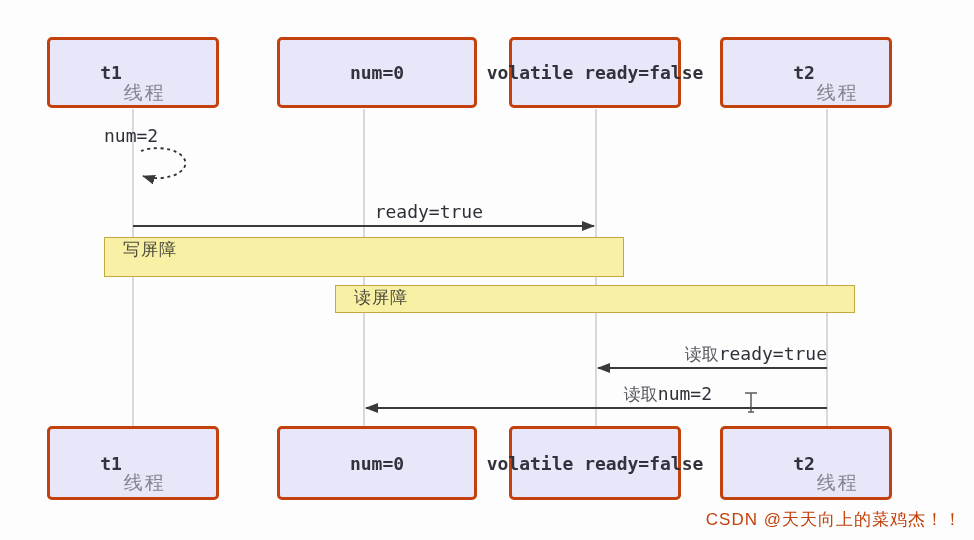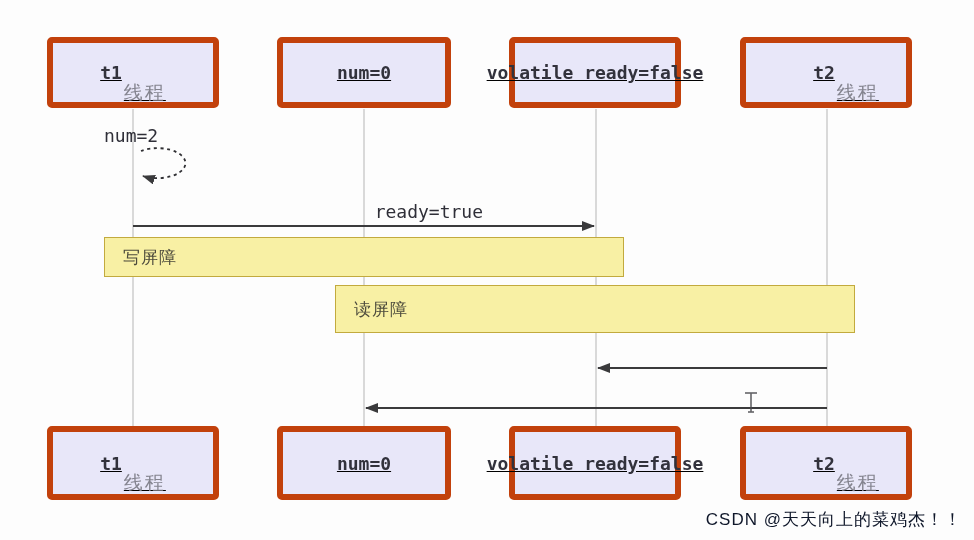--- a/index.html
+++ b/index.html
@@ -19,49 +19,48 @@
     position: absolute;
     left: 0;
     top: 0;
   }
   
   .actor {
     position: absolute;
     width: 172px;
     height: 71px;
     background: #e8e7f9;
-    border: 6px solid #c2410c;
+    border: 3px solid #c2410c;
     border-radius: 5px;
     display: flex;
     align-items: center;
     justify-content: center;
     gap: 2px;
     white-space: nowrap;
     box-sizing: border-box;
-    text-decoration: underline;
   }
   .actor .mono {
     font-family: "DejaVu Sans Mono", "Liberation Mono", monospace;
     font-size: 18px;
     font-weight: 600;
     color: #32323c;
   }
   .actor .cjk {
     font-size: 19px;
     color: #84848f;
     letter-spacing: 2px;
     margin-top: 40px;
   }
   .actor .cjk:empty { display: none; }
   .row-top    { top: 37px; }
   .row-bottom { top: 426px; height: 74px; }
   .col-t1   { left: 47px;  }
-  .col-num  { left: 277px; width: 174px; }
+  .col-num  { left: 277px; width: 200px; }
   .col-vol  { left: 509px; align-items: center; }
-  .col-t2   { left: 740px; padding-left: 40px; }
+  .col-t2   { left: 720px; padding-left: 40px; }
 
   
   .msg-label {
     position: absolute;
     width: 240px;
     text-align: right;
     white-space: nowrap;
     color: #2f2f38;
     font-size: 17px;
   }
@@ -80,39 +79,38 @@
   #label-read-ready{ left: 587px; top: 343px; }
   #label-read-num  { left: 472px; top: 383px; }
 
   
   .barrier {
     position: absolute;
     width: 520px;
     background: #f8f0a4;
     border: 1.5px solid #c2aa3e;
     display: flex;
-    align-items: center;
     box-sizing: border-box;
   }
   .barrier .barrier-label {
     padding-left: 18px;
     font-size: 17px;
     color: #4c4a3c;
     letter-spacing: 1px;
   }
   #barrier-write { left: 104px; top: 237px; height: 40px; }
-  #barrier-read  { left: 335px; top: 285px; height: 48px; }
+  #barrier-read  { left: 335px; top: 285px; height: 28px; }
 
   
   .watermark {
     position: absolute;
     right: 12px;
     top: 508px;
     font-size: 17px;
-    color: #0f172a;
+    color: #c2410c;
     white-space: nowrap;
     letter-spacing: 1px;
   }
 </style>
 </head>
 <body>
 
 <div class="stage">
 
   <svg class="layer" width="974" height="540" viewBox="0 0 974 540">
@@ -182,16 +180,22 @@
     <span class="mono">t2</span>
     <span class="cjk">线程</span>
   </div>
 
   <div class="msg-label" id="label-num2">
     <span class="mono">num=2</span>
   </div>
   <div class="msg-label" id="label-ready">
     <span class="mono">ready=true</span>
   </div>
+  <div class="msg-label" id="label-read-ready">
+    <span class="cjk">读取</span><span class="mono">ready=true</span>
+  </div>
+  <div class="msg-label" id="label-read-num">
+    <span class="cjk">读取</span><span class="mono">num=2</span>
+  </div>
 
   <div class="watermark">CSDN @天天向上的菜鸡杰！！</div>
 
 </div>
 
 </body></html>

